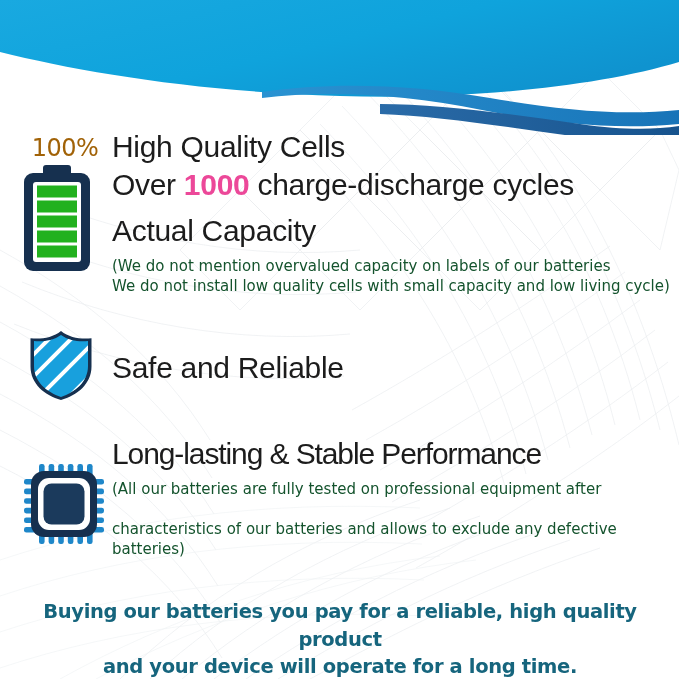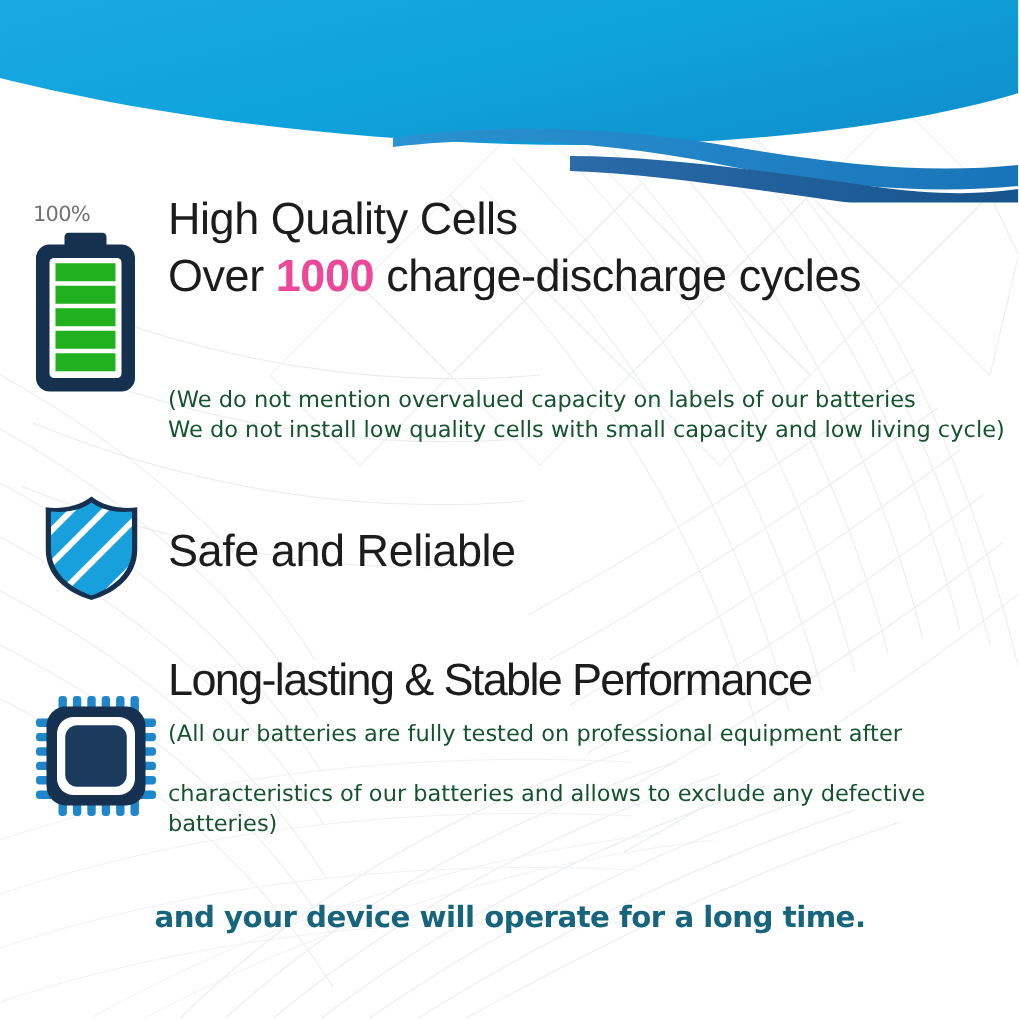--- a/index.html
+++ b/index.html
@@ -43,22 +43,23 @@
   }
 
   .row {
     position: absolute;
     display: block;
   }
 
   
   .batt-block { left: 22px; top: 136px; width: 86px; }
   .batt-pct {
-    font-size: 14px;
-    color: #737373;
+    text-align: center;
+    font-size: 24px;
+    color: #a16207;
     letter-spacing: -0.5px;
     line-height: 1;
     margin-bottom: 5px;
     font-family: "DejaVu Sans", "Liberation Sans", sans-serif;
   }
 
   h1.headline {
     margin: 0;
     font-weight: 400;
     font-size: 30px;
@@ -213,20 +214,21 @@
         <rect x="15" y="50.5" width="40" height="12" fill="#22b11e"></rect>
         <rect x="15" y="65.5" width="40" height="12" fill="#22b11e"></rect>
         <rect x="15" y="80.5" width="40" height="12" fill="#22b11e"></rect>
       </svg>
     </div>
 
     <h1 class="headline" style="position:absolute;left:112px;top:130px;">High Quality Cells</h1>
 
     <h1 class="headline" style="position:absolute;left:112px;top:168px;"><span>Over </span><span class="hl-accent">1000</span><span> charge-discharge cycles</span></h1>
 
+    <h1 class="headline" style="position:absolute;left:112px;top:214px;">Actual  Capacity</h1>
 
     <p class="body" style="position:absolute;left:112px;top:257px;width:560px;">
       <span>(We do not mention overvalued capacity on labels of our batteries</span><br>
       <span>We do not install low quality cells with small capacity and low living cycle)</span>
     </p>
 
     <div class="row" style="left:28px;top:330px;">
       <svg width="66" height="70" viewBox="0 0 66 70" aria-hidden="true">
         <defs>
           <clipPath id="shClip">
@@ -296,17 +298,18 @@
     <h1 class="headline tight" style="position:absolute;left:112px;top:437px;">Long-lasting &amp; Stable Performance</h1>
 
     <p class="body" style="position:absolute;left:112px;top:480px;width:560px;">
       <span>(All our batteries are fully tested on professional equipment after</span><br>
       <br>
       <span>characteristics of our batteries and allows to exclude any defective</span><br>
       <span>batteries)</span>
     </p>
 
     <div class="footer-note">
+      <span class="fl">Buying our batteries you pay for a reliable, high quality product</span>
       <span class="fl">and your device will operate for a long time.</span>
     </div>
 
   </div>
 </div>
 
 </body></html>

